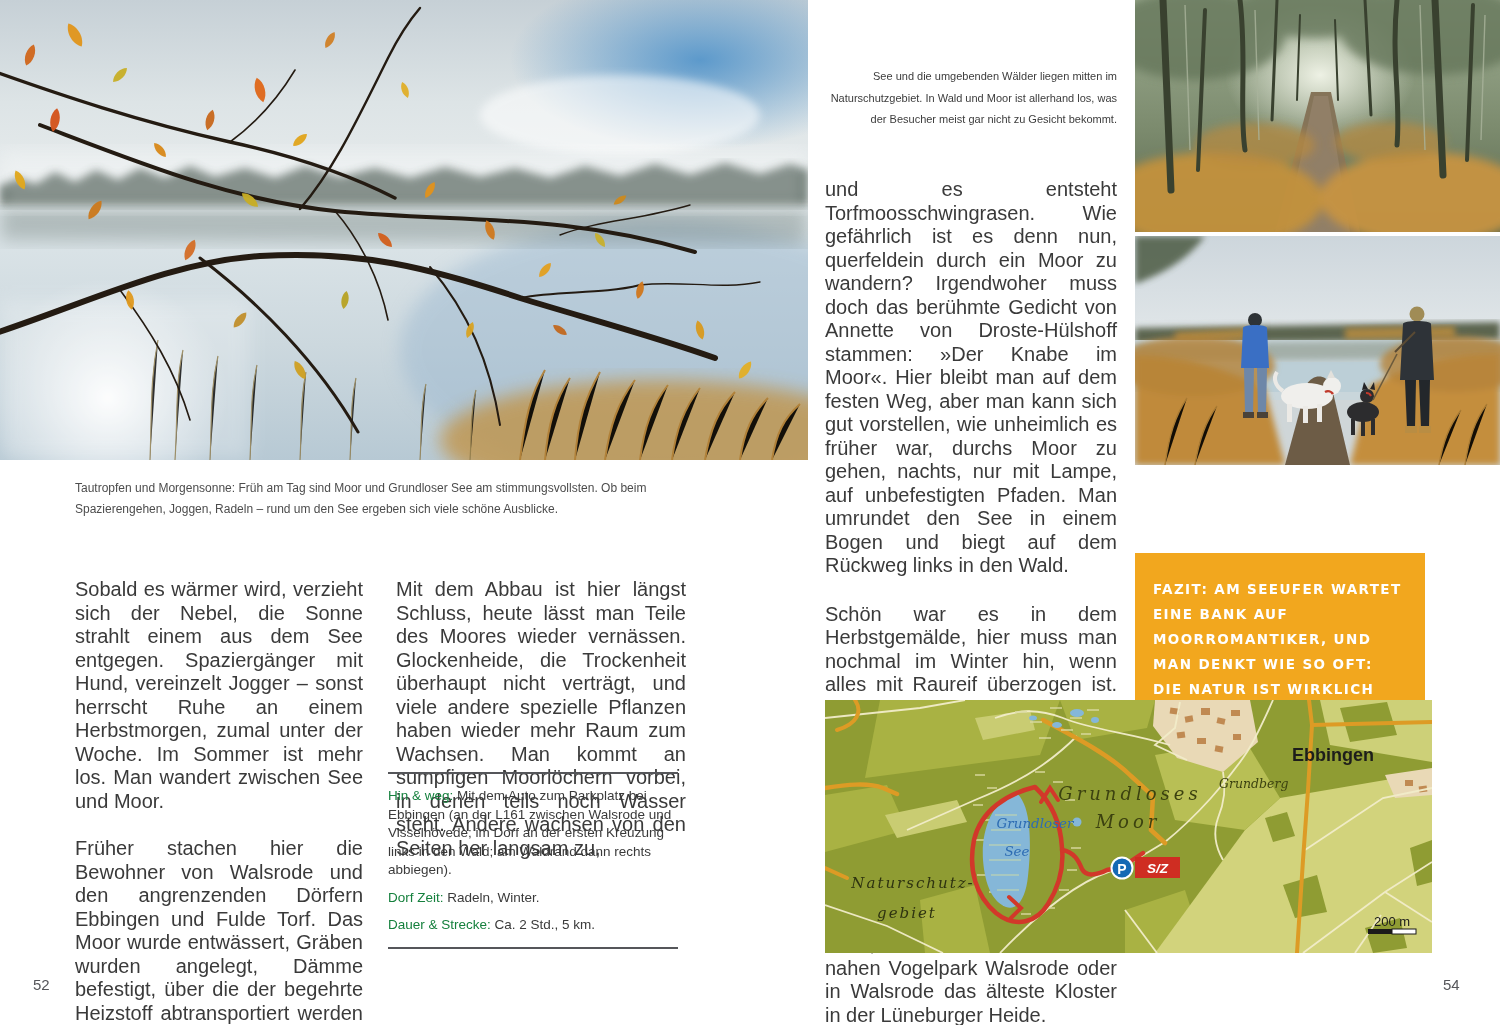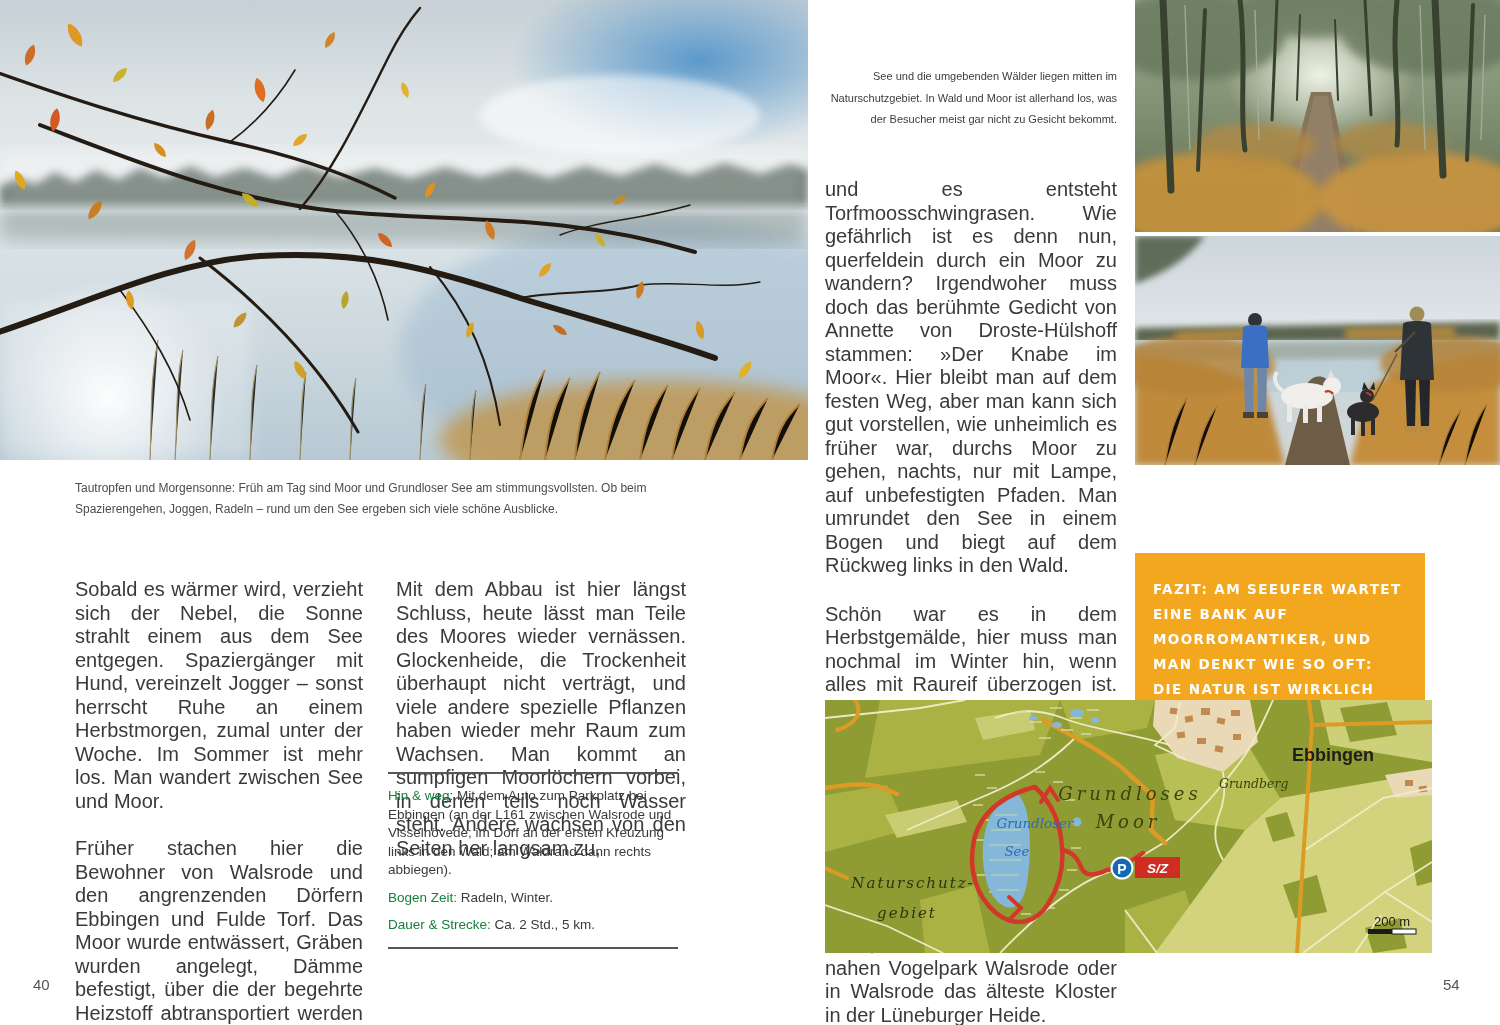--- a/index.html
+++ b/index.html
@@ -290,25 +290,25 @@
     <p>Sobald es wärmer wird, verzieht sich der Nebel, die Sonne strahlt einem aus dem See entgegen. Spaziergänger mit Hund, vereinzelt Jogger – sonst herrscht Ruhe an einem Herbstmorgen, zumal unter der Woche. Im Sommer ist mehr los. Man wandert zwischen See und Moor.</p>
     <p>Früher stachen hier die Bewohner von Walsrode und den angrenzenden Dörfern Ebbingen und Fulde Torf. Das Moor wurde entwässert, Gräben wurden angelegt, Dämme befestigt, über die der begehrte Heizstoff abtransportiert werden konnte. Eine Verordnung von 1688 schrieb vor, dass jedes Torffuhrwerk, das das Stadttor von Walsrode passierte, den Wachen drei Stücke Torf abzugeben hatte. Was müssen die Öfen damals gequalmt haben! Tief atmet man die Moorluft ein – so gut!</p>
   </div>
 
   <div class="abs bodycol col2">
     <p>Mit dem Abbau ist hier längst Schluss, heute lässt man Teile des Moores wieder vernässen. Glockenheide, die Trockenheit überhaupt nicht verträgt, und viele andere spezielle Pflanzen haben wieder mehr Raum zum Wachsen. Man kommt an sumpfigen Moorlöchern vorbei, in denen teils noch Wasser steht. Andere wachsen von den Seiten her langsam zu,</p>
   </div>
 
   <div class="abs infobox">
     <p class="item"><span class="lbl">Hin &amp; weg:</span><span> Mit dem Auto zum Parkplatz bei Ebbingen (an der L161 zwischen Walsrode und Visselhövede; im Dorf an der ersten Kreuzung links in den Wald; am Waldrand dann rechts abbiegen).</span></p>
-    <p class="item"><span class="lbl">Bogen Zeit:</span><span> Radeln, Winter.</span></p>
+    <p class="item"><span class="lbl">Dorf Zeit:</span><span> Radeln, Winter.</span></p>
     <p class="item"><span class="lbl">Dauer &amp; Strecke:</span><span> Ca. 2 Std., 5 km.</span></p>
   </div>
 
-  <div class="abs pagenum pn-left">40</div>
+  <div class="abs pagenum pn-left">52</div>
 
   <div class="abs intro">See und die umgebenden Wälder liegen mitten im Naturschutzgebiet. In Wald und Moor ist allerhand los, was der Besucher meist gar nicht zu Gesicht bekommt.</div>
 
   <div class="abs bodycol rcol">
     <p>und es entsteht Torfmoosschwingrasen. Wie gefährlich ist es denn nun, querfeldein durch ein Moor zu wandern? Irgendwoher muss doch das berühmte Gedicht von Annette von Droste-Hülshoff stammen: »Der Knabe im Moor«. Hier bleibt man auf dem festen Weg, aber man kann sich gut vorstellen, wie unheimlich es früher war, durchs Moor zu gehen, nachts, nur mit Lampe, auf unbefestigten Pfaden. Man umrundet den See in einem Bogen und biegt auf dem Rückweg links in den Wald.</p>
     <p>Schön war es in dem Herbstgemälde, hier muss man nochmal im Winter hin, wenn alles mit Raureif überzogen ist. Bleibt noch die Frage, wie tief der Grundlose See eigentlich ist. Zwei Meter! Aber es ist viel schöner, sich vorzustellen, dass er unergründlich ist, wie das Moor in Droste-Hülshoffs Gedicht.</p>
     <p>Tipp: Wer mit dem Auto unterwegs ist und Lust hat auf mehr, der erreicht leicht den nahen Vogelpark Walsrode oder in Walsrode das älteste Kloster in der Lüneburger Heide.</p>
   </div>
 
   <div class="abs fazit">FAZIT: AM SEEUFER WARTET EINE BANK AUF MOORROMANTIKER, UND MAN DENKT WIE SO OFT: DIE NATUR IST WIRKLICH DIE GRÖßTE KÜNSTLERIN.</div>

